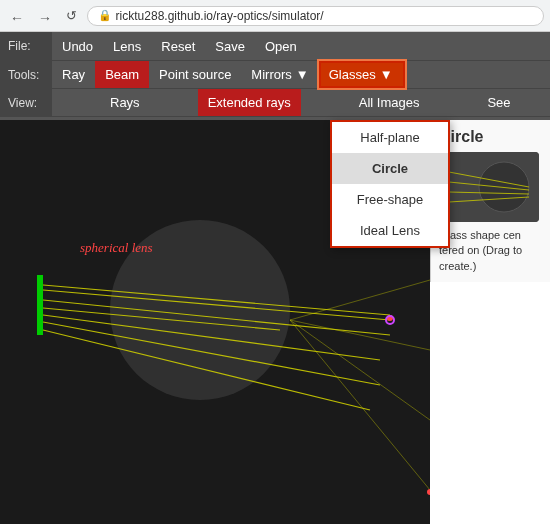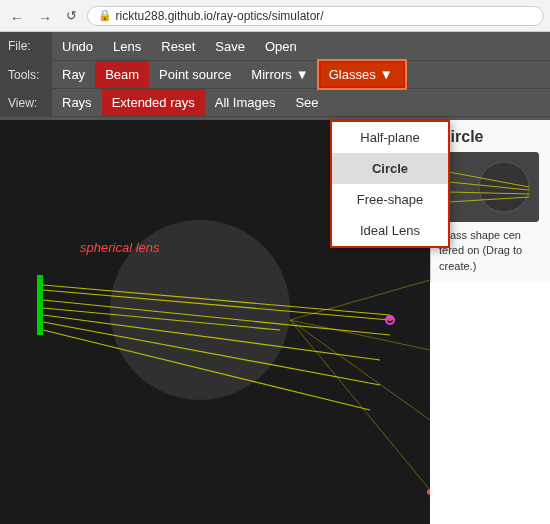--- a/index.html
+++ b/index.html
@@ -99,20 +99,21 @@
     }
     .dropdown-btn.active-dropdown { background: #e74; outline: 2px solid #e74; }
 
     
     .view-row {
       background: #555;
       display: flex;
       align-items: stretch;
       height: 28px;
       border-top: 1px solid #444;
+      gap: 48px;
     }
 
     
     .settings-row {
       background: #555;
       display: flex;
       align-items: center;
       height: 28px;
       border-top: 1px solid #444;
       padding: 0 8px;
@@ -210,20 +211,21 @@
     }
 
     .spherical-label {
       position: absolute;
       top: 120px;
       left: 80px;
       color: #ff4444;
       font-size: 13px;
       font-style: italic;
       pointer-events: none;
+      font-family: Liberation Serif, serif;
     }
 
     
     .canvas-svg {
       position: absolute;
       top: 0; left: 0;
       width: 100%; height: 100%;
     }
   </style>
 </head>

